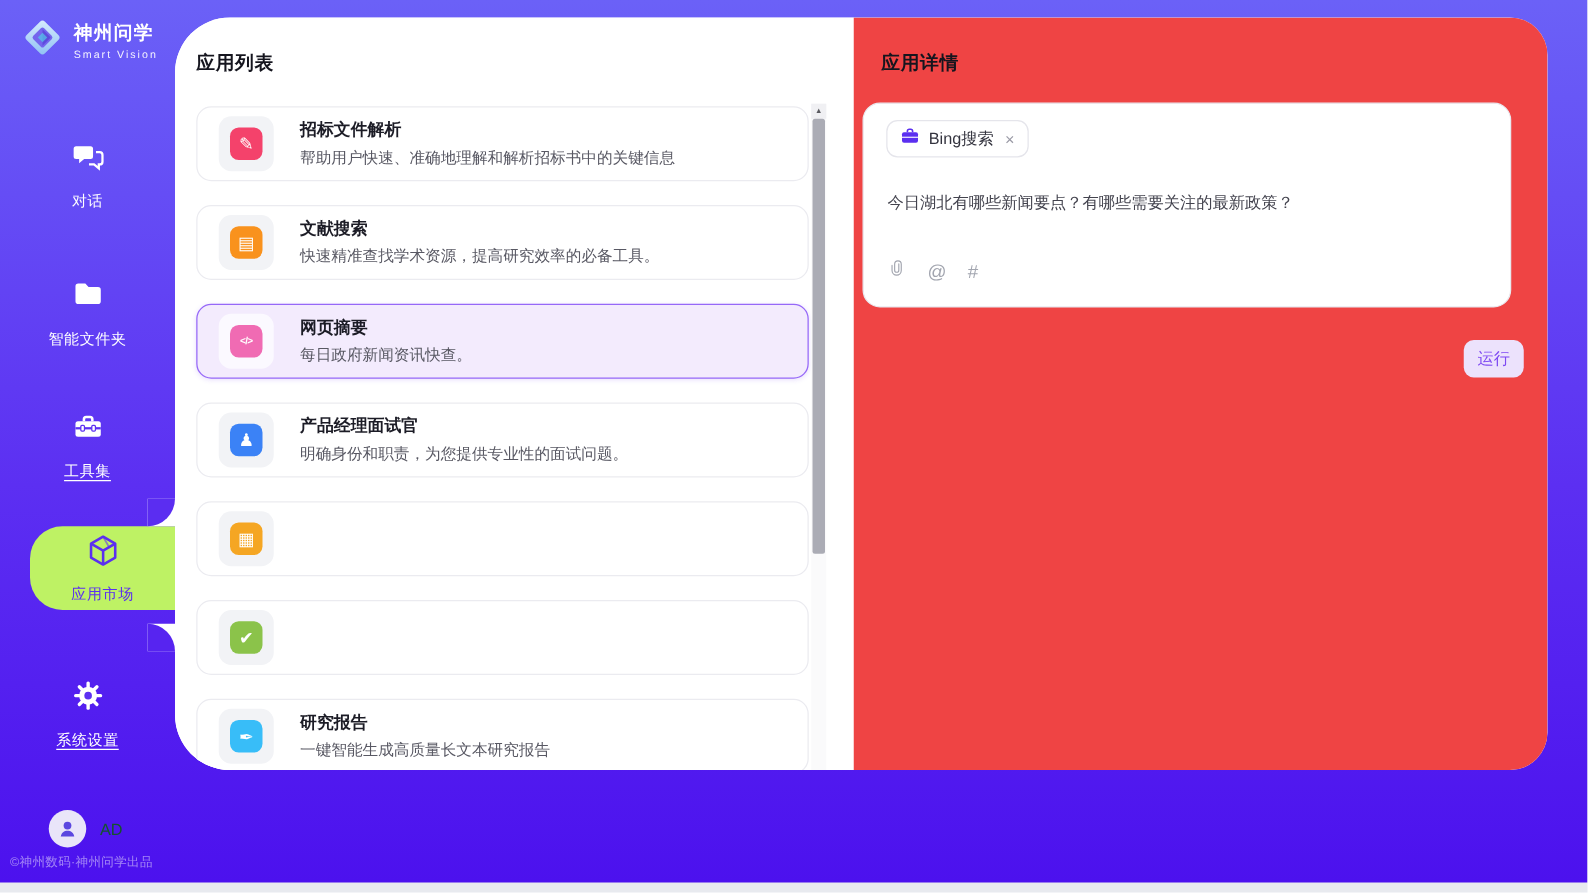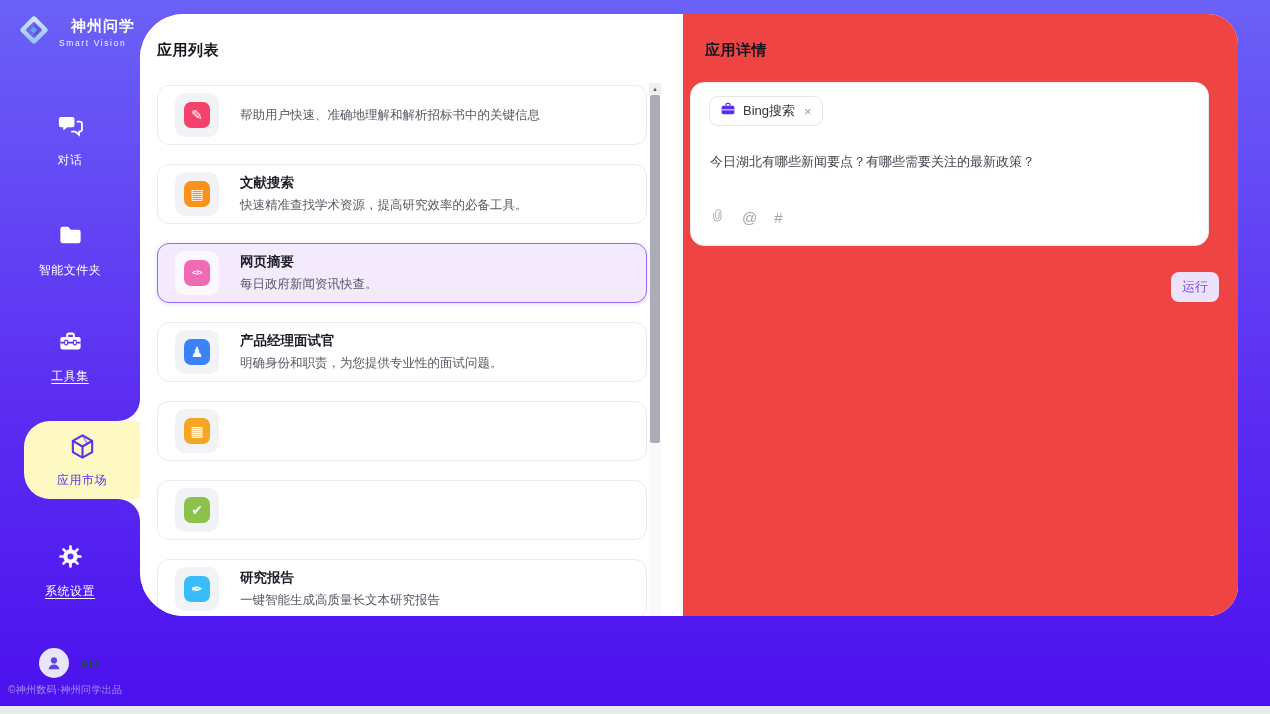--- a/index.html
+++ b/index.html
@@ -49,29 +49,29 @@
   .chip-x { color:#9a9aa6; font-size:13px; margin-left:2px; cursor:pointer; line-height:1; }
   .query { position:absolute; left:19px; top:70px; width:480px; font-size:13px; color:#43434e; cursor:text; }
   .composer { position:absolute; left:19px; bottom:18px; display:flex; align-items:center; gap:17px; color:#a2a5af; }
   .composer .txt-ic { font-size:15px; line-height:1; cursor:pointer; }
   .run-btn { position:absolute; right:19px; top:258px; width:48px; height:30px; background:#ece2fc; color:#7e48f2;
     border-radius:8px; font-size:13px; display:flex; align-items:center; justify-content:center; cursor:pointer; }
 
   
   .sidebar { position:absolute; left:0; top:0; width:140px; height:706px; color:#fff; }
   .logo { position:absolute; left:17px; top:13px; display:flex; align-items:center; gap:8px; }
-  .logo-cn { font-size:15px; font-weight:bold; letter-spacing:1px;margin-left:12px; }
+  .logo-cn { font-size:15px; font-weight:bold; letter-spacing:1px; }
   .logo-en { font-size:8.5px; color:rgba(255,255,255,.92); letter-spacing:1.6px; margin-top:2px; }
   .nav-item { position:absolute; left:0; width:140px; display:flex; flex-direction:column; align-items:center;
     gap:9px; cursor:pointer; }
   .nav-label { font-size:12px; letter-spacing:.5px; }
   .nav-label.u { text-decoration:underline; text-underline-offset:3px; }
   .nav-chat { top:112px; } .nav-folder { top:222px; } .nav-tools { top:328px; } .nav-settings { top:543px; }
 
-  .bubble { position:absolute; left:24px; right:0; top:421px; height:78px; background:#fef9c3;
+  .bubble { position:absolute; left:24px; right:0; top:421px; height:67px; background:#bef264;
     border-radius:26px 0 0 26px; display:flex; flex-direction:column; align-items:center; justify-content:center;
     gap:7px; cursor:pointer; }
   .bubble .nav-label { color:#5b2ff0; }
   .fillet { position:absolute; right:0; width:22px; height:22px; background:#fff; }
   .fillet.ft { top:399px; } .fillet.fb { top:499px; }
   .fillet.ft::after { content:""; position:absolute; inset:0; background:#5b2df1; border-bottom-right-radius:100%; }
   .fillet.fb::after { content:""; position:absolute; inset:0; background:#5724f0; border-top-right-radius:100%; }
 
   .user-row { position:absolute; left:39px; top:648px; display:flex; align-items:center; gap:11px; }
   .avatar { width:30px; height:30px; border-radius:50%; background:#e9e5f9; display:flex; align-items:center;
@@ -189,20 +189,21 @@
   <div class="panel">
 
     <div class="list-pane">
       <div class="pane-title">应用列表</div>
       <div class="cards">
   <div class="card">
     <div class="icon-box">
       <div class="app-glyph" style="background: rgb(244, 66, 107);">✎</div>
     </div>
     <div class="card-text">
+      <div class="app-title">招标文件解析</div>
       <div class="app-desc">帮助用户快速、准确地理解和解析招标书中的关键信息</div>
     </div>
   </div>
 
   <div class="card">
     <div class="icon-box">
       <div class="app-glyph" style="background: rgb(249, 146, 29);">▤</div>
     </div>
     <div class="card-text">
       <div class="app-title">文献搜索</div>

